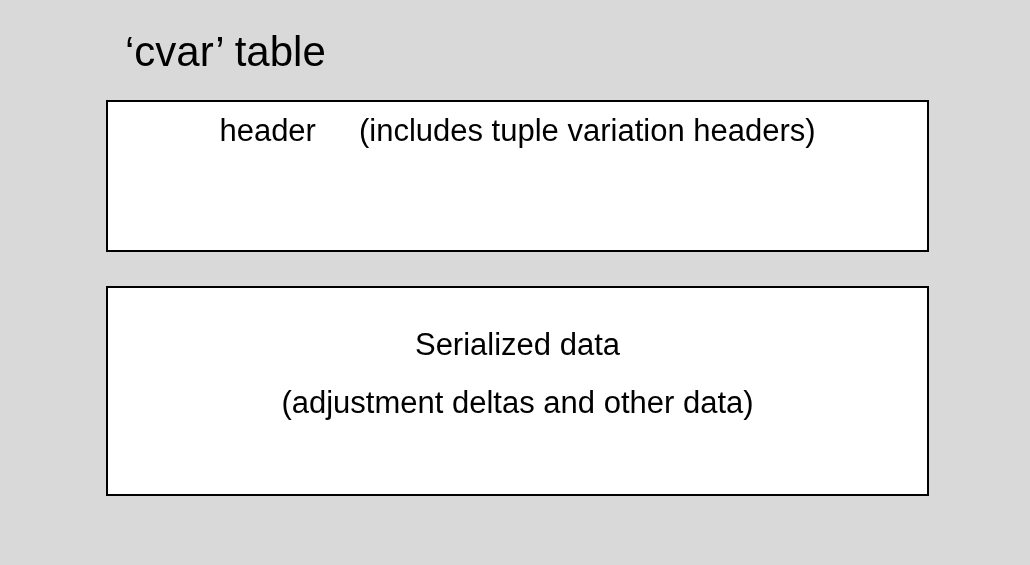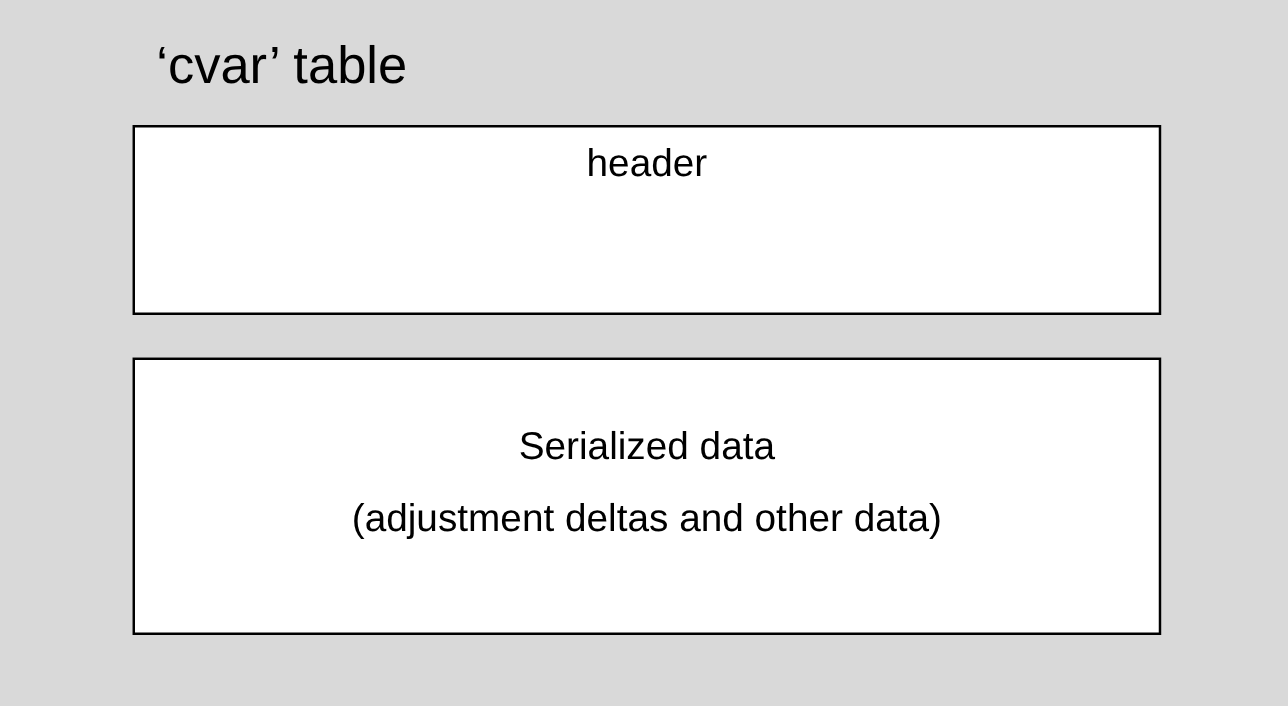--- a/index.html
+++ b/index.html
@@ -30,41 +30,43 @@
     width: 819px;
     background: #ffffff;
     border: 2px solid #000000;
     box-sizing: content-box;
     text-align: center;
   }
   .box-header {
     top: 100px;
     height: 148px;
     display: flex;
-    flex-direction: column;
+    flex-direction: row;
+    justify-content: center;
     gap: 43px;
   }
   .box-serialized {
     top: 286px;
     height: 204px;
-    padding-top: 40px;
+    padding-top: 28px;
     height: 178px; 
   }
   .box-line {
     font-size: 31px;
     line-height: 58px;
     color: #000000;
     white-space: nowrap;
   }
 </style>
 </head>
 <body style="background: rgb(217, 217, 217);">
 
 <div class="diagram-title">‘cvar’ table</div>
 
 <div class="box box-header" style="background: rgb(255, 255, 255); border-color: rgb(0, 0, 0);">
   <div class="box-line">header</div>
+  <div class="box-line">(includes tuple variation headers)</div>
 </div>
 
 <div class="box box-serialized" style="background: rgb(255, 255, 255); border-color: rgb(0, 0, 0);">
   <div class="box-line">Serialized data</div>
   <div class="box-line">(adjustment deltas and other data)</div>
 </div>
 
 </body></html>

